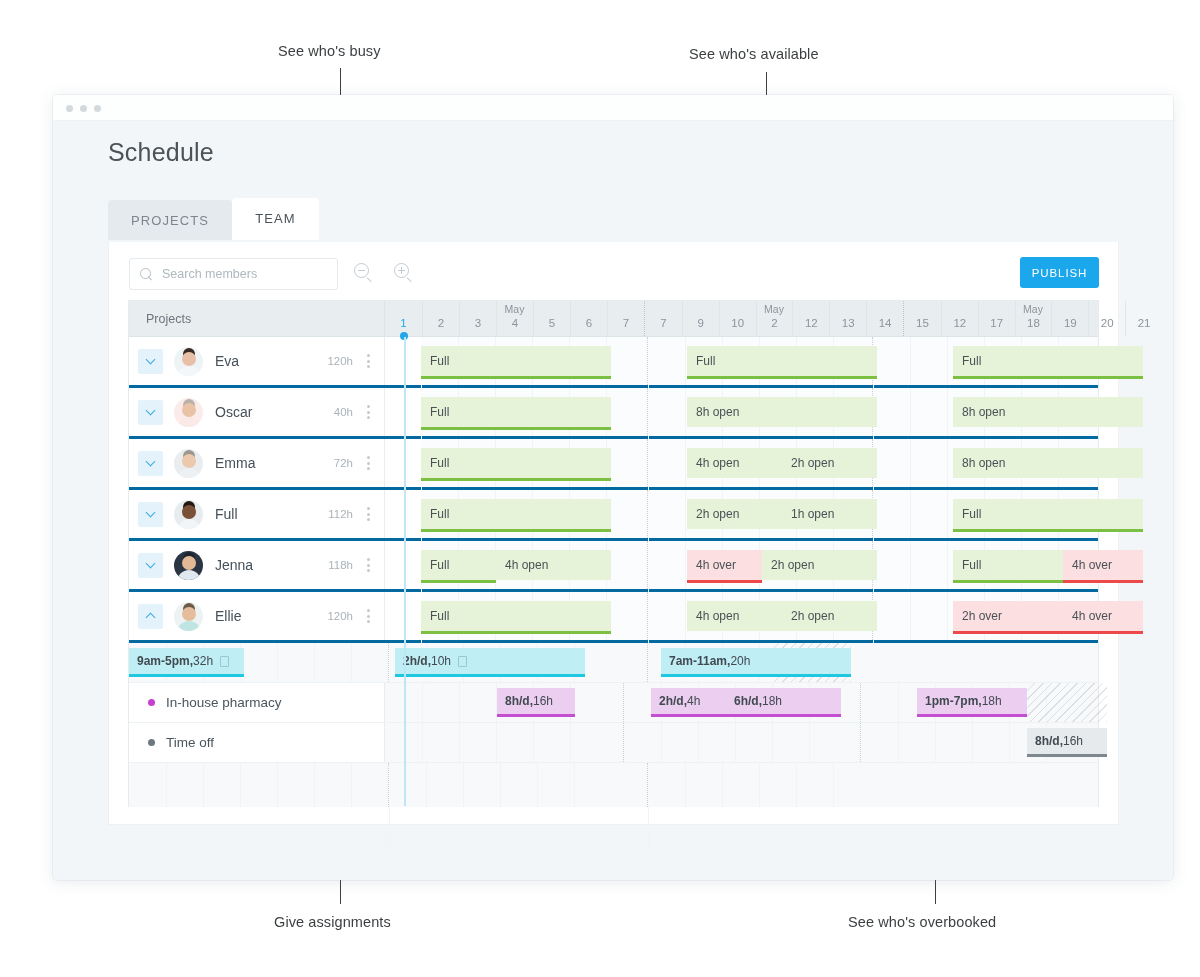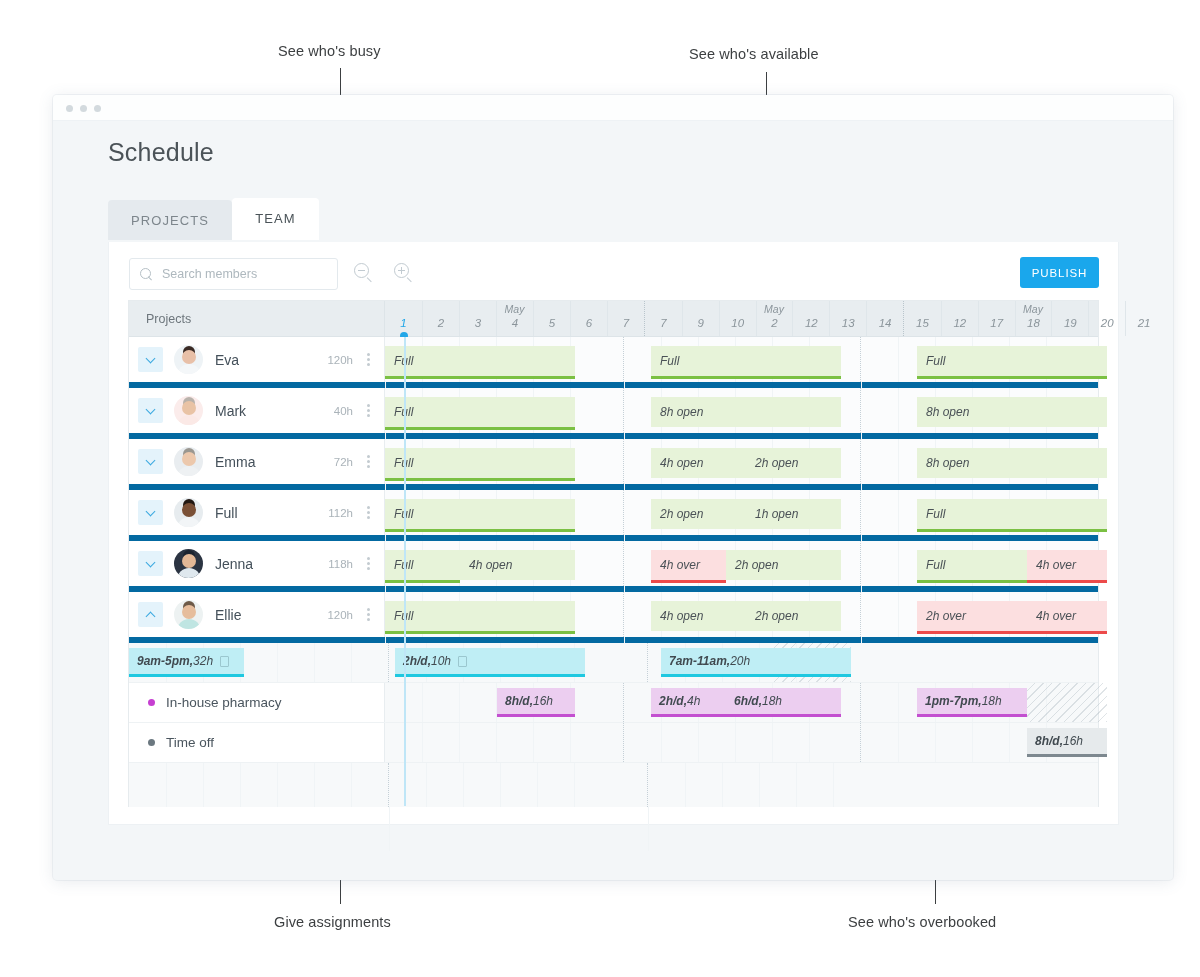--- a/index.html
+++ b/index.html
@@ -118,21 +118,21 @@
     border-radius: 3px;
   }
 
   
   #grid {
     position: absolute; left: 19px; top: 58px;
     width: 971px; height: 507px;
     border: 1px solid #e6ebee; background: #fff;
   }
   .left-col { width: 256px; flex: 0 0 256px; }
-  .right-col { flex: 1 1 auto; position: relative; font-style: italic; }
+  .right-col { flex: 1 1 auto; position: relative; }
 
   
   #grid-head { display: flex; height: 36px; background: #e8edf0; border-bottom: 1px solid #dde4e8; }
   #grid-head .left-col {
     display: flex; align-items: center; padding-left: 17px;
     font-size: 12.5px; color: #6d767c; border-right: 1px solid #dde4e8;
   }
   .weeks { display: flex; height: 100%; }
   .week { position: relative; height: 100%; }
   .week + .week { border-left: 1px dotted #b9c5cc; }
@@ -147,21 +147,21 @@
     padding-bottom: 7px; font-size: 11.5px; color: #8b959b;
   }
   .daycell + .daycell { border-left: 1px solid #dfe6ea; }
   .daycell.today { color: #22a7e8; }
   .today-dot {
     position: absolute; bottom: -4px; left: 50%; margin-left: -4px;
     width: 8px; height: 8px; border-radius: 50%; background: #22a7e8;
   }
 
   
-  .mrow { display: flex; height: 51px; border-bottom: 6px solid #0369a1; }
+  .mrow { display: flex; height: 51px; border-bottom: 3px solid #0369a1; gap: 36px; }
   .mrow .left-col {
     display: flex; align-items: center; border-right: 1px solid #e8edf0;
     padding-left: 9px; position: relative; background: #fff;
   }
   .chev {
     width: 25px; height: 25px; background: #e4f3fb; border-radius: 2px;
     display: flex; align-items: center; justify-content: center; flex: 0 0 25px;
   }
   .chev i {
     display: block; width: 7px; height: 7px;
@@ -420,21 +420,21 @@
             </div>
             <div class="mrow">
               <div class="left-col">
                 <span class="chev">
                   <i></i>
                 </span>
                 <span class="avatar" style="background:#fbeceb">
                   <span class="body" style="background:#fbe9e6"></span>
                   <span class="face" style="background:#e9c3a5;box-shadow:0 -5px 0 -1px #b9b2ab"></span>
                 </span>
-                <span class="mname">Mark</span>
+                <span class="mname">Oscar</span>
                 <span class="mhours">40h</span>
                 <span class="kebab">
                   <b></b>
                   <b></b>
                   <b></b>
                 </span>
               </div>
               <div class="right-col">
                 <div class="lane">
                   <div class="wk" style="width: 259px;">

